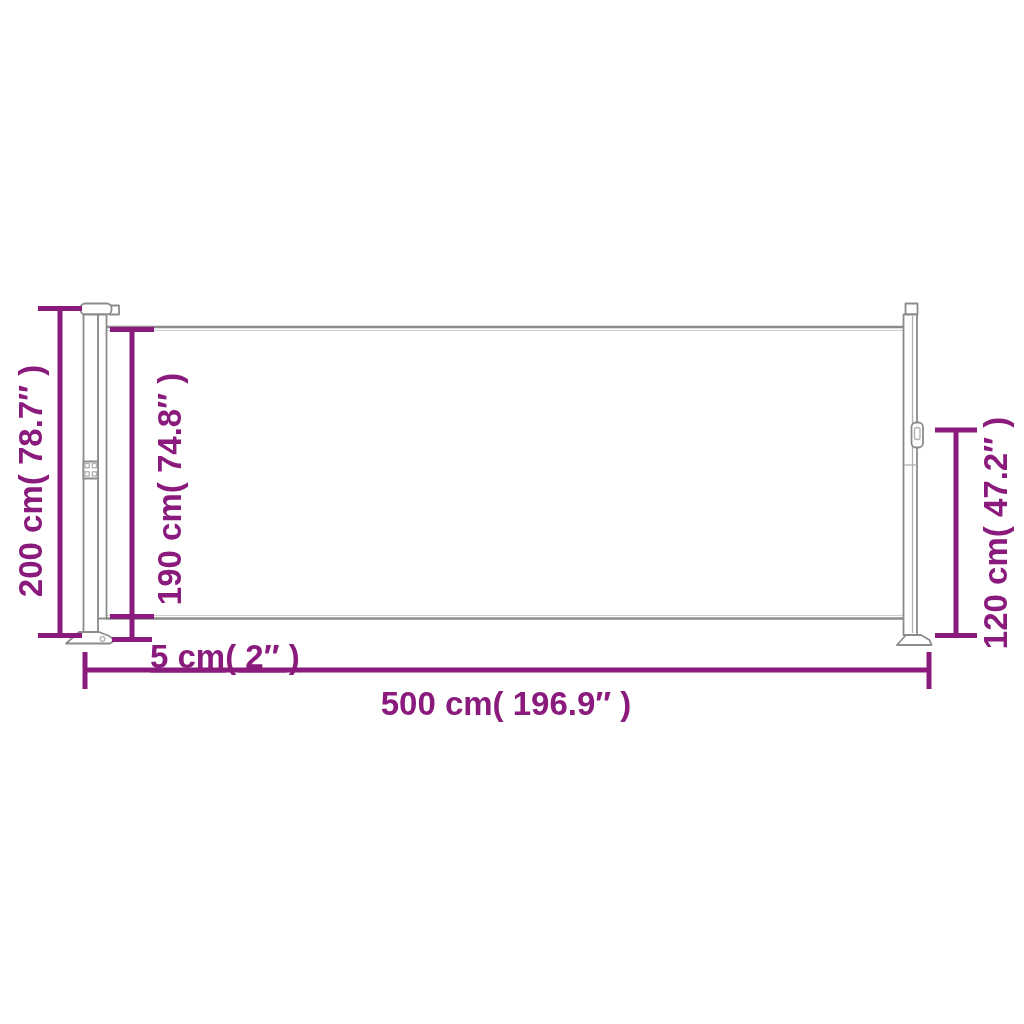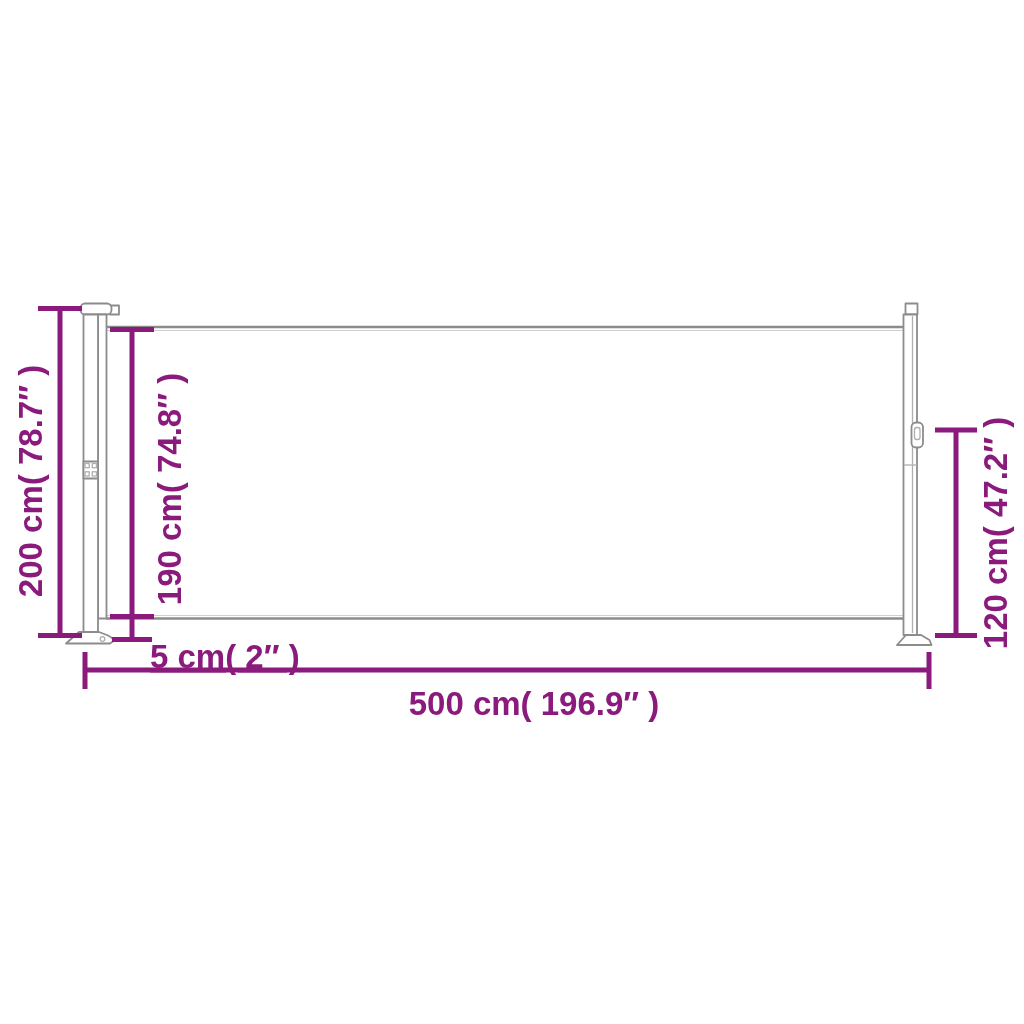--- a/index.html
+++ b/index.html
@@ -108,17 +108,17 @@
       <line class="dim" x1="935" y1="635.5" x2="977" y2="635.5"></line>
     </g>
   </svg>
 
   <div class="dim-label rot" style="left:30px;  top:481px;">200 cm( 78.7″ )</div>
 
   <div class="dim-label rot" style="left:169px; top:489px;">190 cm( 74.8″ )</div>
 
   <div class="dim-label vctr" style="left:150px; top:656px;text-decoration:underline;">5 cm( 2″ )</div>
 
-  <div class="dim-label ctr" style="left:534px; top:703px;">500 cm( 196.9″ )</div>
+  <div class="dim-label ctr" style="left:506px; top:703px;">500 cm( 196.9″ )</div>
 
   <div class="dim-label rot" style="left:995px; top:533px;">120 cm( 47.2″ )</div>
 
 </div>
 
 </body></html>

